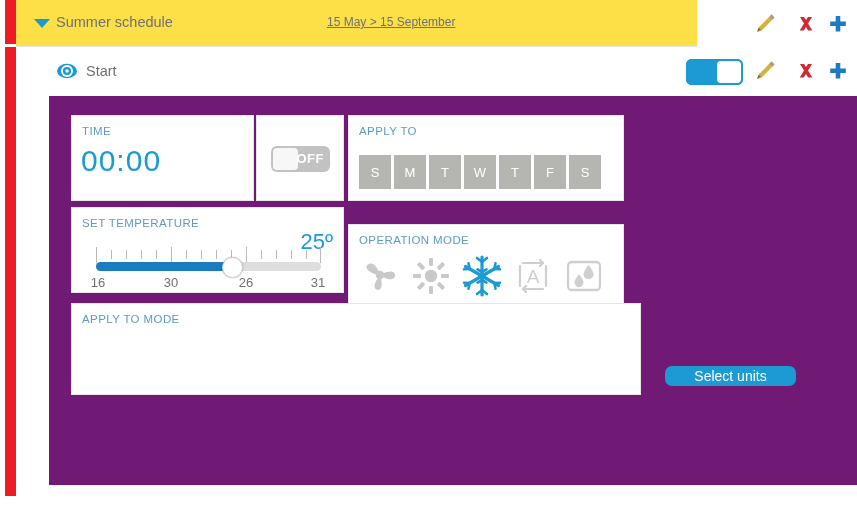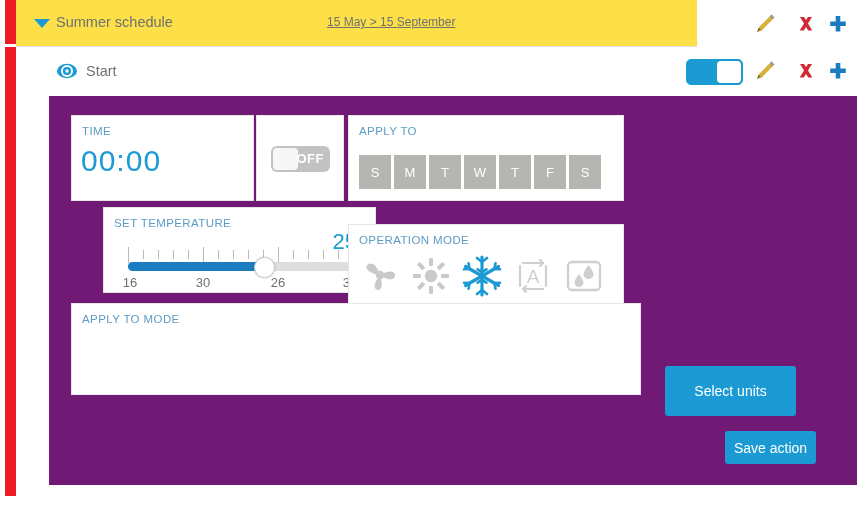--- a/index.html
+++ b/index.html
@@ -198,21 +198,21 @@
     background: #b5b5b2;
     color: #ffffff;
     font-size: 13px;
     display: flex;
     align-items: center;
     justify-content: center;
     cursor: pointer;
   }
 
   
-  .card-temp { left: 22px; top: 111px; width: 273px; height: 86px; margin-left: 32px; }
+  .card-temp { left: 22px; top: 111px; width: 273px; height: 86px; }
   .temp-value {
     position: absolute;
     right: 10px;
     top: 21px;
     font-size: 22px;
     color: #1b9ad3;
   }
   .slider-wrap {
     position: absolute;
     left: 24px;
@@ -305,21 +305,21 @@
     font-size: 14px;
     border: none;
     border-radius: 3px;
     cursor: pointer;
     font-family: "Liberation Sans", sans-serif;
     display: flex;
     align-items: center;
     justify-content: center;
   }
   .btn-properties { left: 616px; top: 171px; width: 131px; height: 33px; }
-  .btn-units { left: 616px; top: 270px; width: 131px; height: 50px; }
+  .btn-units { left: 616px; top: 270px; width: 131px; height: 20px; border-radius: 7px; }
   .btn-save { left: 676px; top: 335px; width: 91px; height: 33px; }
 </style>
 </head>
 <body>
 
 <div class="red-bar red-bar-top"></div>
 <div class="red-bar red-bar-bottom"></div>
 
 <div class="schedule-header">
 
@@ -537,15 +537,14 @@
       </div>
 
     </div>
   </div>
 
   <div class="card card-units">
     <div class="card-label">APPLY TO MODE</div>
   </div>
 
   <button class="blue-btn btn-units">Select units</button>
-  <button class="blue-btn btn-save">Save action</button>
 
 </div>
 
 </body></html>

